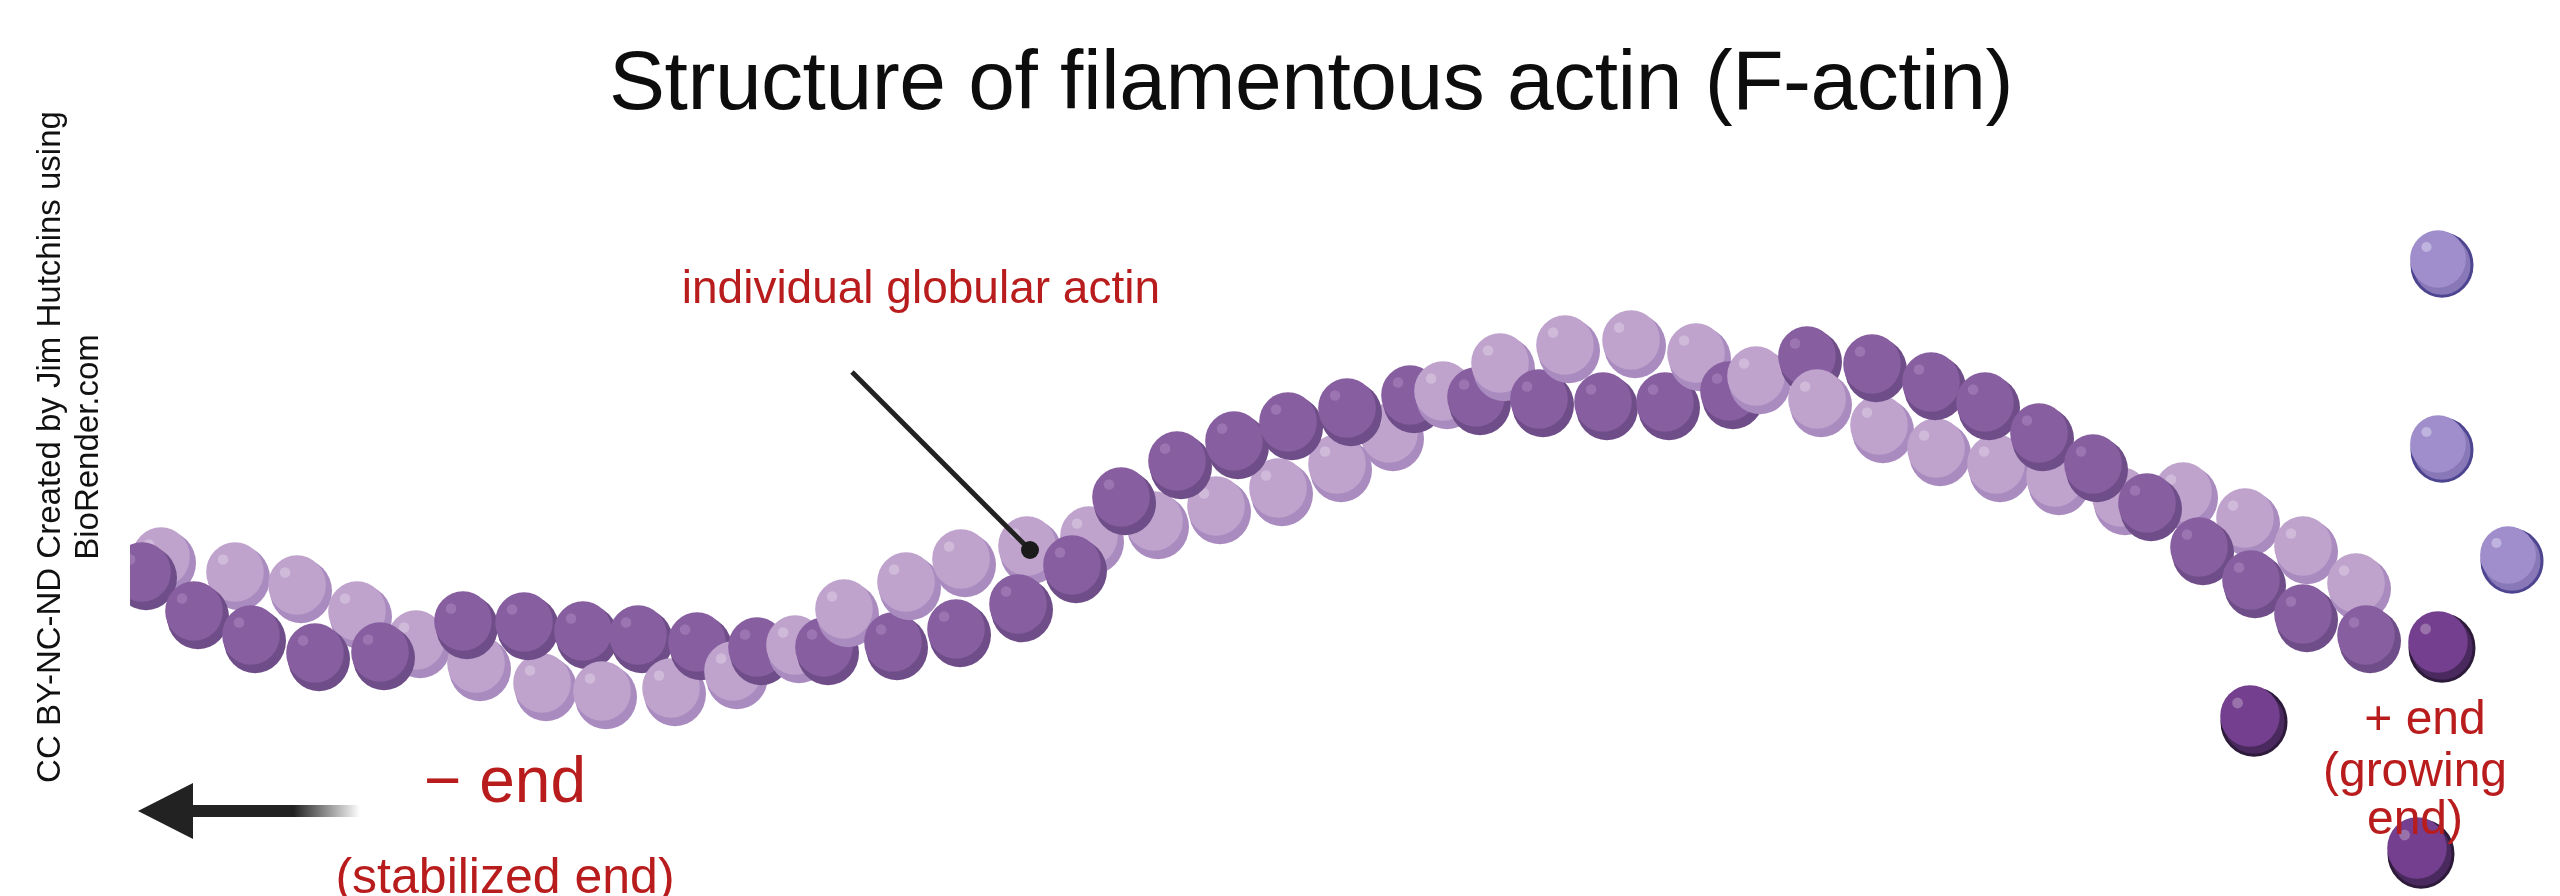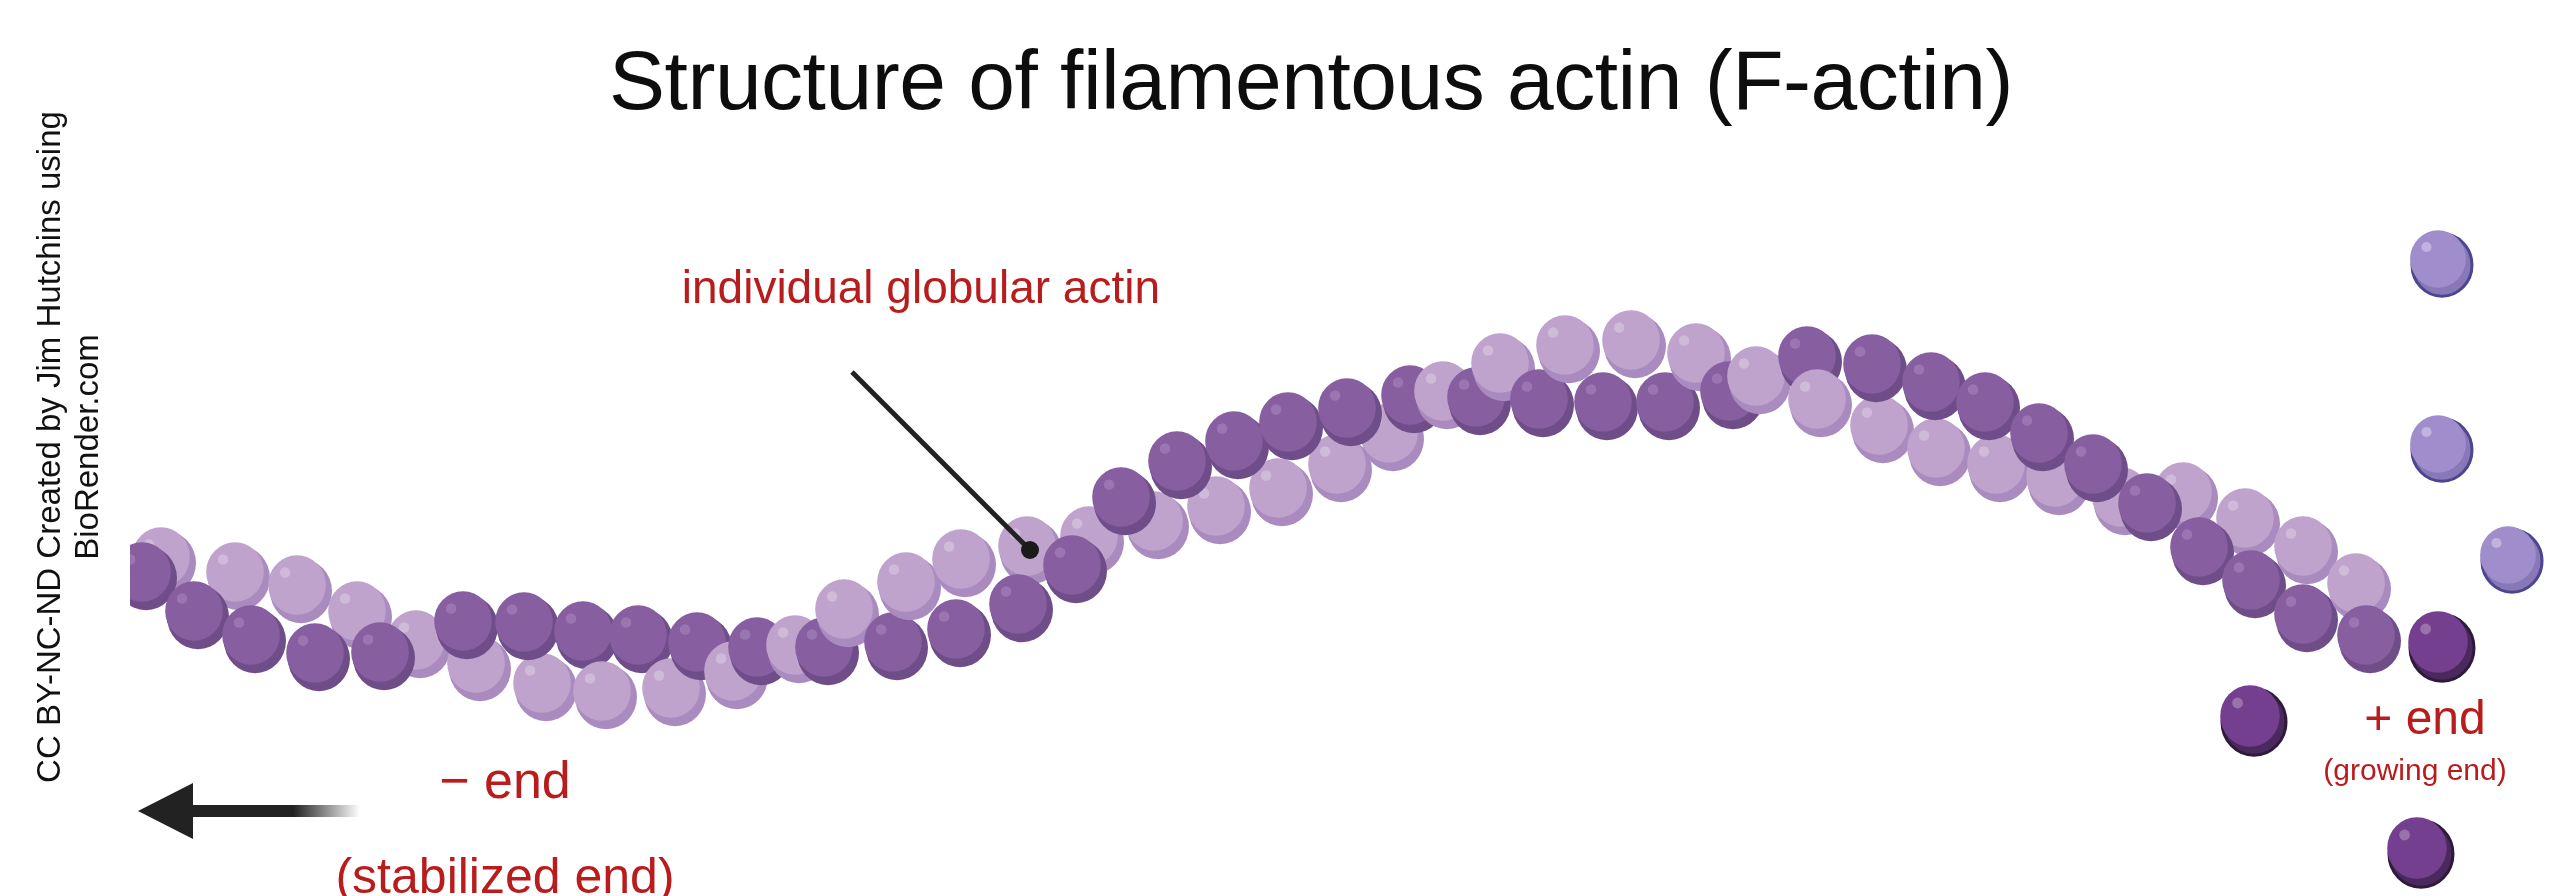--- a/index.html
+++ b/index.html
@@ -6,24 +6,24 @@
   body { width: 2560px; height: 896px; position: relative; overflow: hidden;
          font-family: "Liberation Sans", "DejaVu Sans", sans-serif; color: #111; }
   .title { position: absolute; left: 0; width: 2560px; top: 30px; text-align: center;
            font-size: 84px; line-height: 100px; letter-spacing: -0.5px; color: #0d0d0d; margin-left: 31px; }
   .credit { position: absolute; left: 30px; top: 842px; transform-origin: 0 0;
             transform: rotate(-90deg); width: 790px; text-align: center;
             font-size: 33px; line-height: 38px; color: #111; }
   .label { position: absolute; text-align: center; color: #b91c1c; }
   .gactin-label { left: 560px; top: 258px; width: 600px; text-align: right;
                   font-size: 46px; line-height: 58px; }
-  .minus-main { left: 360px; top: 752px; width: 290px; font-size: 52px; line-height: 56px; }
+  .minus-main { left: 360px; top: 752px; width: 290px; font-size: 64px; line-height: 56px; }
   .minus-sub  { left: 330px; top: 852px; width: 350px; font-size: 50px; line-height: 48px; }
   .plus-main  { left: 2300px; top: 690px; width: 250px; font-size: 48px; line-height: 56px; }
-  .plus-sub   { left: 2270px; top: 746px; width: 290px; font-size: 30px; line-height: 48px; }
+  .plus-sub   { left: 2270px; top: 746px; width: 290px; font-size: 48px; line-height: 48px; }
   svg.art { position: absolute; left: 0; top: 0; }
 </style>
 </head>
 <body>
 
 <div class="title">Structure of filamentous actin (F-actin)</div>
 <div class="credit">CC BY-NC-ND Created by Jim Hutchins using BioRender.com</div>
 
 <svg class="art" width="2560" height="896" viewBox="0 0 2560 896">
   <defs>

